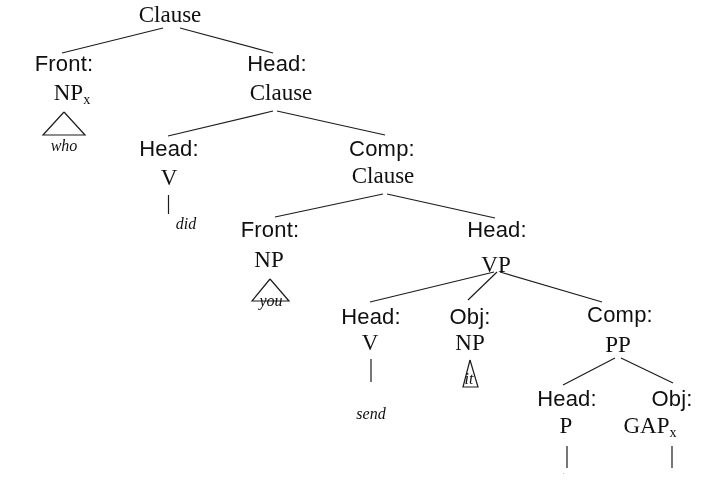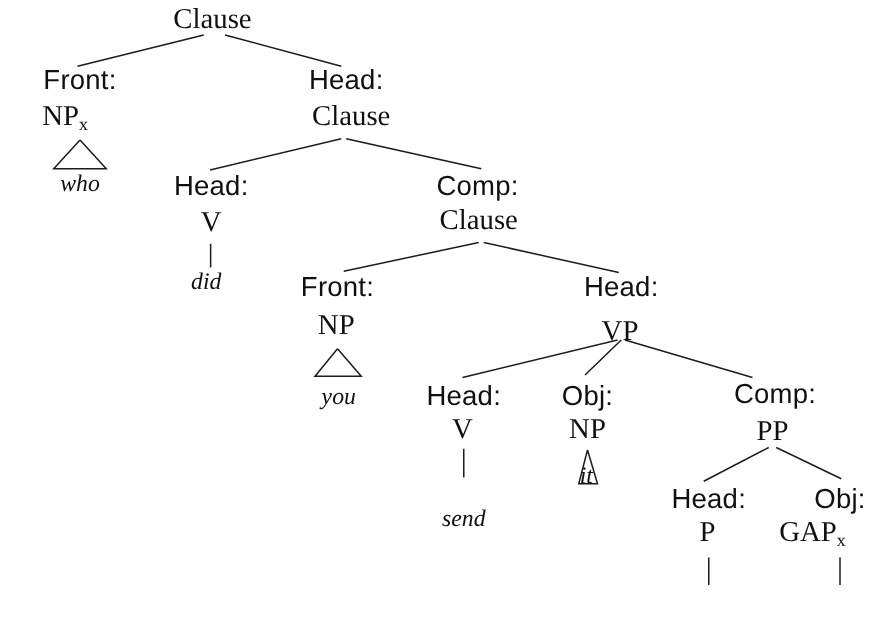--- a/index.html
+++ b/index.html
@@ -18,21 +18,21 @@
   }
   .t {
     position: absolute;
     transform: translateX(-50%);
     white-space: nowrap;
     line-height: 1;
     color: #101010;
   }
   .serif  { font-family: "Liberation Serif", serif; font-size: 23px; }
   .sans   { font-family: "Liberation Sans", sans-serif; font-size: 22px; letter-spacing: 0.2px; text-align: center; }
-  .term   { font-family: "Liberation Serif", serif; font-size: 19px; font-style: italic; }
+  .term   { font-family: "Liberation Serif", serif; font-size: 16px; font-style: italic; }
   .sub    { font-size: 0.62em; vertical-align: -0.28em; letter-spacing: 0; }
   svg line, svg polyline { stroke: #1c1c1c; stroke-width: 1.2; fill: none; }
 </style>
 </head>
 <body>
 
 <div id="figure">
 
   <svg id="edges" viewBox="0 0 711 496">
     <line x1="163" y1="28" x2="62" y2="53"></line>
@@ -51,36 +51,36 @@
     <line x1="567" y1="446" x2="567" y2="468"></line>
     <line x1="672" y1="446" x2="672" y2="468"></line>
     <polyline points="64,112 43,135 85,135 64,112"></polyline>
     <polyline points="270,279 252,301 289,301 270,279"></polyline>
     <polyline points="470,360 463,387 478,387 470,360"></polyline>
   </svg>
 
   <div class="t serif" style="left:170px; top:3px">Clause</div>
 
   <div class="t sans" style="left:64px; top:53px">Front:</div>
-  <div class="t serif" style="left:52px; top:81px"><span>NP</span><span class="sub">x</span></div>
+  <div class="t serif" style="left:72px; top:81px"><span>NP</span><span class="sub">x</span></div>
   <div class="t term" style="left:64px; top:138px">who</div>
 
   <div class="t sans" style="left:277px; top:53px">Head:</div>
   <div class="t serif" style="left:281px; top:81px">Clause</div>
 
   <div class="t sans" style="left:169px; top:138px">Head:</div>
   <div class="t serif" style="left:169px; top:166px">V</div>
-  <div class="t term" style="left:165px; top:216px">did</div>
+  <div class="t term" style="left:186px; top:216px">did</div>
 
   <div class="t sans" style="left:382px; top:138px">Comp:</div>
   <div class="t serif" style="left:383px; top:164px">Clause</div>
 
   <div class="t sans" style="left:270px; top:219px">Front:</div>
   <div class="t serif" style="left:269px; top:248px">NP</div>
-  <div class="t term" style="left:271px; top:308px">you</div>
+  <div class="t term" style="left:271px; top:293px">you</div>
 
   <div class="t sans" style="left:497px; top:219px">Head:</div>
   <div class="t serif" style="left:496px; top:253px">VP</div>
 
   <div class="t sans" style="left:371px; top:306px">Head:</div>
   <div class="t serif" style="left:370px; top:331px">V</div>
   <div class="t term" style="left:371px; top:406px">send</div>
 
   <div class="t sans" style="left:470px; top:306px">Obj:</div>
   <div class="t serif" style="left:470px; top:331px">NP</div>

